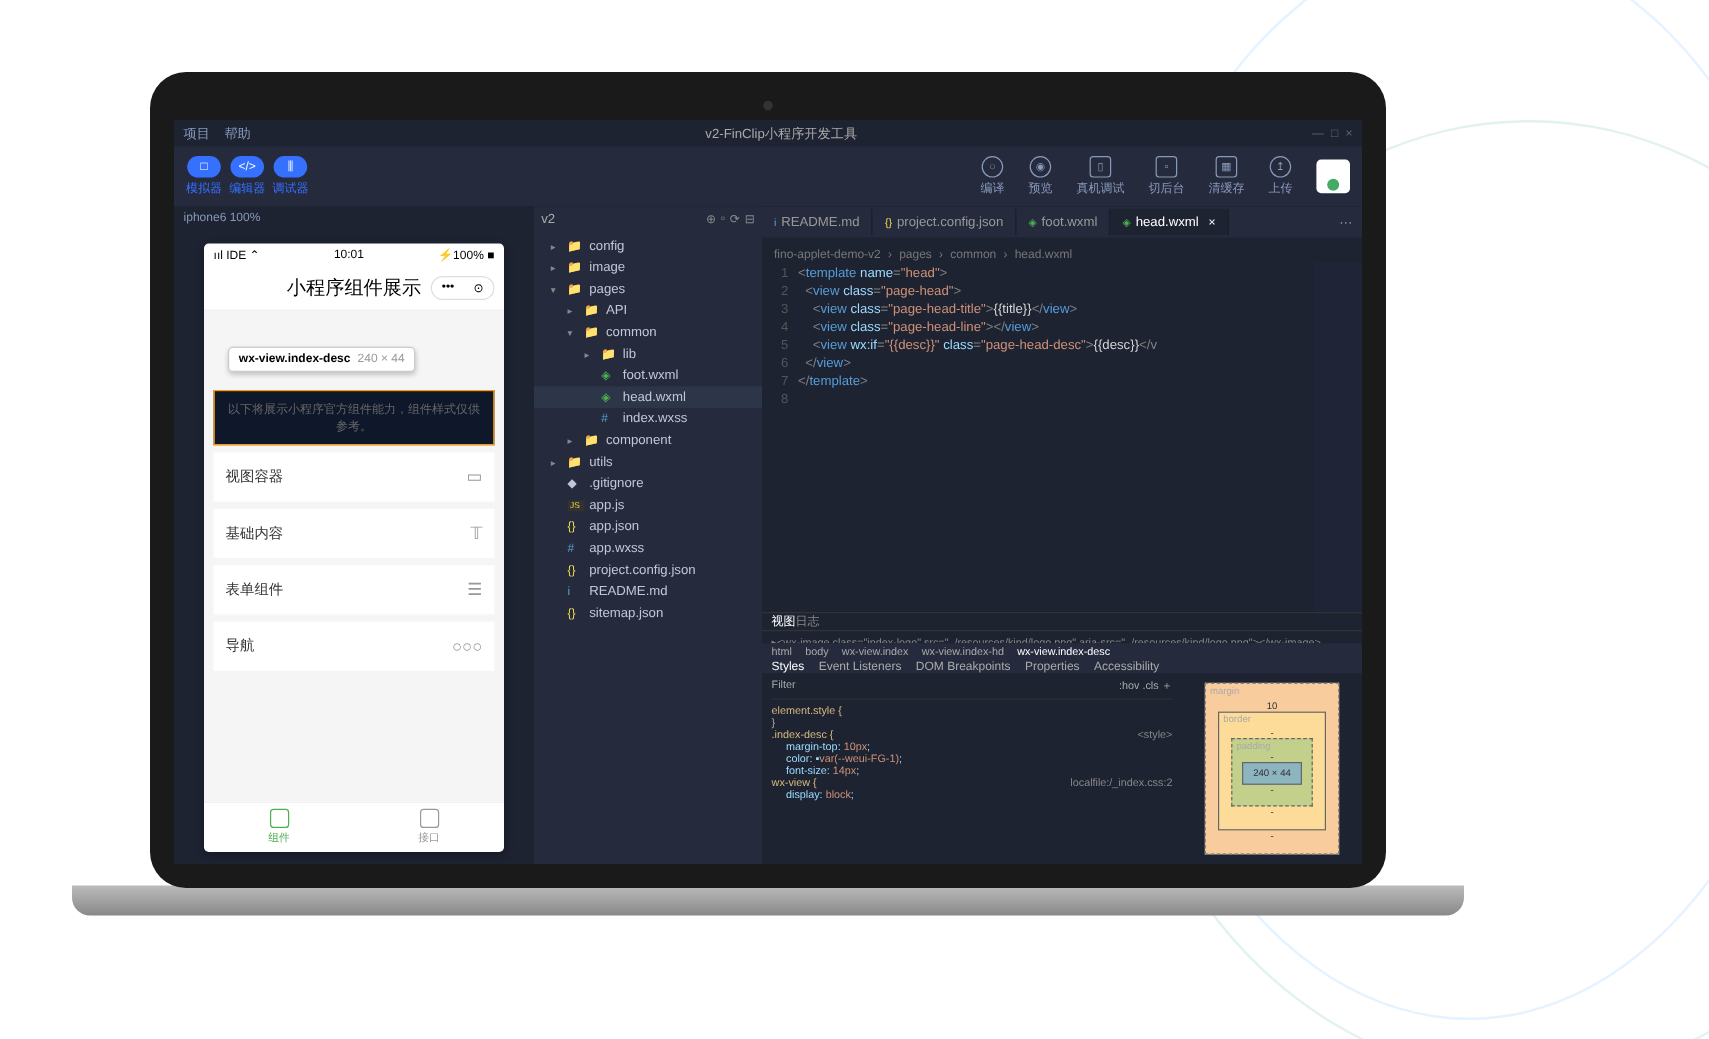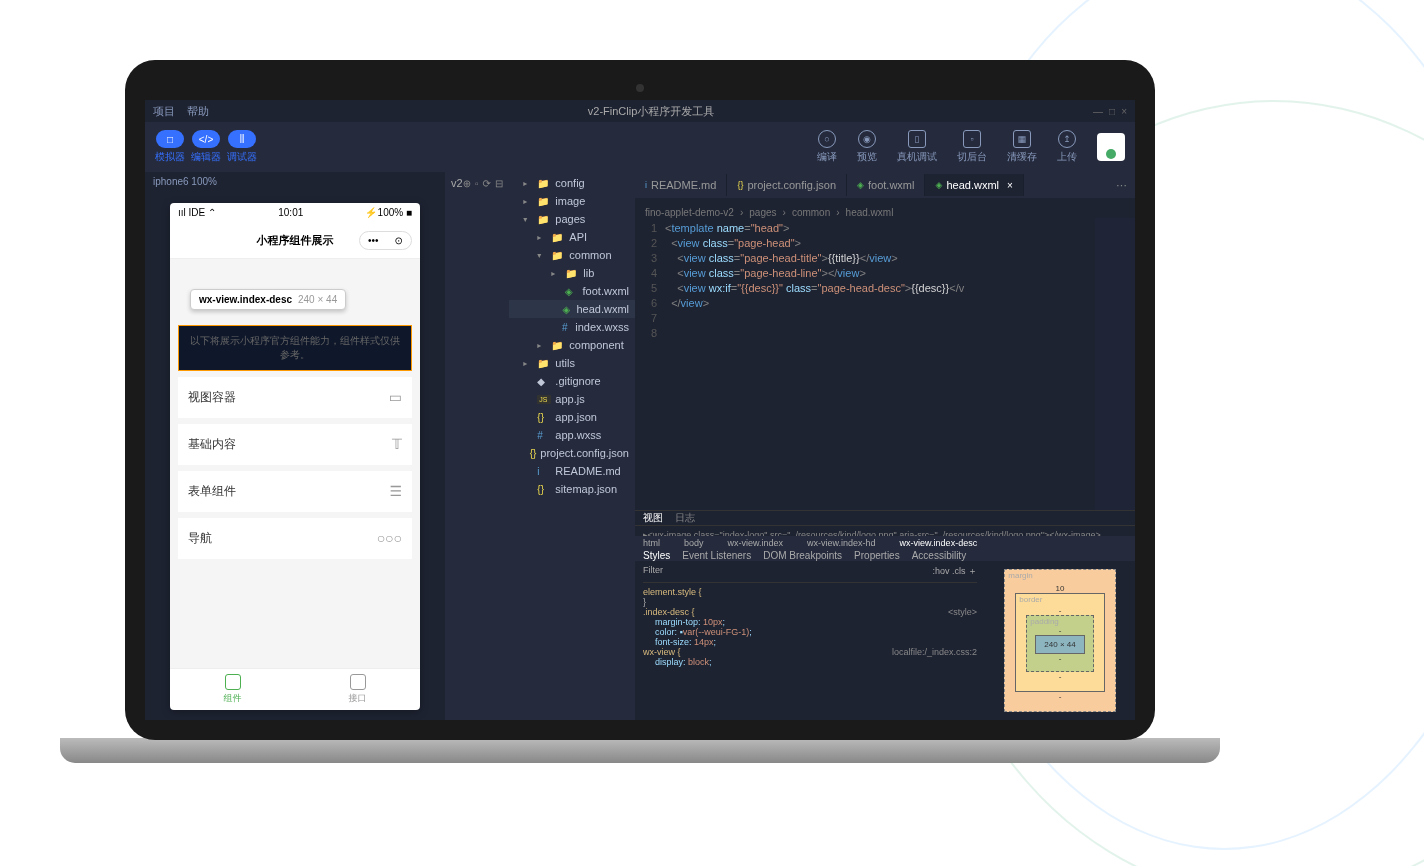--- a/index.html
+++ b/index.html
@@ -26,35 +26,35 @@
 .tb-icon.sq{border-radius:3px}
 .tb-action-label{font-size:10px}
 .avatar{width:28px;height:28px;background:#fff;border-radius:4px;display:flex;align-items:end;justify-content:center;overflow:hidden}
 .avatar-head{width:10px;height:10px;background:#4a6;border-radius:50%;margin-bottom:2px}
 .main{flex:1;display:flex;overflow:hidden}
 .sim-panel{width:300px;background:#1e2332;display:flex;flex-direction:column}
 .sim-header{height:22px;padding:4px 8px;color:#8899bb;font-size:10px}
 .phone{width:250px;height:550px;background:#fff;margin:10px auto;border-radius:4px;display:flex;flex-direction:column;box-shadow:0 2px 8px rgba(0,0,0,0.3)}
 .phone-status{height:20px;display:flex;justify-content:space-between;align-items:center;padding:0 8px;font-size:10px;color:#000}
 .phone-nav{height:36px;display:flex;align-items:center;justify-content:center;position:relative;border-bottom:1px solid #eee}
-.phone-title{font-size:11px;font-weight:700}
+.phone-title{font-size:16px;font-weight:400}
 .phone-capsule{position:absolute;right:8px;display:flex;border:1px solid #ddd;border-radius:12px;overflow:hidden}
 .phone-capsule span{padding:3px 8px;font-size:10px}
 .phone-body{flex:1;background:#f5f5f5;padding:10px 8px;display:flex;flex-direction:column;gap:6px;position:relative}
 .tooltip{position:absolute;top:30px;left:20px;background:#fff;border:1px solid #ccc;border-radius:4px;padding:4px 8px;font-size:10px;box-shadow:0 2px 4px rgba(0,0,0,0.2);z-index:2}
 .tooltip-dim{color:#999;margin-left:6px}
 .highlight-box{background:#0f172a;border:1px solid #f90;color:#666;padding:8px;font-size:10px;text-align:center;margin-top:56px}
 .phone-item{background:#fff;padding:12px 10px;display:flex;justify-content:space-between;align-items:center;font-size:12px;color:#333}
 .phone-item-icon{color:#999;font-size:14px}
 .phone-tabs{height:42px;display:flex;border-top:1px solid #eee}
 .phone-tab{flex:1;display:flex;flex-direction:column;align-items:center;justify-content:center;gap:2px;font-size:9px}
 .phone-tab.active{color:#4caf50}
 .phone-tab:not(.active){color:#999}
 .tab-icon{width:16px;height:16px;border:1.5px solid currentColor;border-radius:3px}
-.file-panel{width:190px;background:#252b3d;display:flex;flex-direction:row;color:#c0c8d8}
+.file-panel{width:190px;background:#252b3d;display:flex;flex-direction:column;color:#c0c8d8}
 .file-header{height:22px;display:flex;align-items:center;justify-content:space-between;padding:0 6px;font-size:11px;color:#aaa}
 .file-header-icons{display:flex;gap:4px;font-size:10px;color:#888}
 .file-tree{flex:1;overflow:auto;font-size:11px;padding:2px 0}
 .tree-item{padding:3px 6px;display:flex;align-items:center;gap:4px;cursor:pointer}
 .tree-item.selected{background:#2d3548}
 .tree-arrow{width:10px;font-size:8px;color:#888}
 .tree-icon{width:14px;font-size:10px}
 .folder-icon{color:#5a9fd4}
 .js-icon{color:#f0db4f;background:#323330;font-size:7px;padding:1px 2px;border-radius:1px}
 .json-icon{color:#f0db4f}
@@ -70,26 +70,26 @@
 .tab-more{margin-left:auto;padding:0 8px;color:#888}
 .breadcrumb{height:20px;display:flex;align-items:flex-end;gap:6px;padding:0 10px;font-size:10px;color:#777}
 .code-area{flex:1;display:flex;font-family:Consolas,Monaco,monospace;font-size:11px;overflow:hidden;position:relative}
 .line-numbers{width:30px;text-align:right;padding:4px 8px 4px 4px;color:#555}
 .line-numbers div{height:15px}
 .code-content{flex:1;padding:4px 0;color:#c0c8d8;overflow:hidden}
 .code-line{height:15px;white-space:pre}
 .tag{color:#569cd6}.attr{color:#9cdcfe}.str{color:#ce9178}.punct{color:#808080}.expr{color:#d4d4d4}
 .minimap{width:40px;background:#20263a;position:absolute;right:0;top:0;bottom:0;opacity:0.5}
 .devtools{height:210px;background:#1e2332;border-top:1px solid #333;display:flex;flex-direction:column;font-size:10px;color:#aaa}
-.dev-tabs{height:22px;display:flex;gap:12px;padding:0 8px;align-items:center;border-bottom:1px solid #333}
+.dev-tabs{height:22px;display:flex;padding:0 8px;align-items:center;border-bottom:1px solid #333}
 .dev-tab{color:#888}
 .dev-tab.active{color:#fff}
 .dom-view{height:70px;padding:4px 8px;font-family:monospace;font-size:9px;overflow:hidden;color:#888}
 .dom-line{white-space:nowrap}
-.dom-path{height:18px;padding:2px 8px;background:#252b3d;display:flex;gap:24px;font-size:9px}
+.dom-path{height:18px;padding:2px 8px;background:#252b3d;display:flex;gap:11px;font-size:9px}
 .dom-path span.active{color:#fff}
 .styles-tabs{height:20px;display:flex;gap:12px;padding:0 8px;align-items:center;background:#252b3d}
 .styles-tab.active{color:#fff}
 .styles-body{flex:1;display:flex}
 .styles-rules{flex:1;padding:4px 8px;font-family:monospace;font-size:9px}
 .styles-filter{height:18px;display:flex;justify-content:space-between;border-bottom:1px solid #333;padding-bottom:14px;margin-bottom:4px}
 .rule-selector{color:#d7ba7d}
 .rule-prop{color:#9cdcfe;padding-left:12px}
 .rule-val{color:#ce9178}
 .rule-src{float:right;color:#888}
@@ -362,20 +362,21 @@
                 <div>7</div>
                 <div>8</div>
               </div>
     <div class="code-content">
       <div class="code-line"><span class="punct">&lt;</span><span class="tag">template</span> <span class="attr">name</span><span class="punct">=</span><span class="str">"<span>head</span>"</span><span class="punct">&gt;</span></div>
       <div class="code-line">  <span class="punct">&lt;</span><span class="tag">view</span> <span class="attr">class</span><span class="punct">=</span><span class="str">"<span>page-head</span>"</span><span class="punct">&gt;</span></div>
       <div class="code-line">    <span class="punct">&lt;</span><span class="tag">view</span> <span class="attr">class</span><span class="punct">=</span><span class="str">"<span>page-head-title</span>"</span><span class="punct">&gt;</span><span class="expr">{{title}}</span><span class="punct">&lt;/</span><span class="tag">view</span><span class="punct">&gt;</span></div>
       <div class="code-line">    <span class="punct">&lt;</span><span class="tag">view</span> <span class="attr">class</span><span class="punct">=</span><span class="str">"<span>page-head-line</span>"</span><span class="punct">&gt;&lt;/</span><span class="tag">view</span><span class="punct">&gt;</span></div>
       <div class="code-line">    <span class="punct">&lt;</span><span class="tag">view</span> <span class="attr">wx:if</span><span class="punct">=</span><span class="str">"<span>{{desc}}</span>"</span> <span class="attr">class</span><span class="punct">=</span><span class="str">"<span>page-head-desc</span>"</span><span class="punct">&gt;</span><span class="expr">{{desc}}</span><span class="punct">&lt;/v</span></div>
       <div class="code-line">  <span class="punct">&lt;/</span><span class="tag">view</span><span class="punct">&gt;</span></div>
+      <div class="code-line"><span class="punct">&lt;/</span><span class="tag">template</span><span class="punct">&gt;</span></div>
     </div>
     <div class="minimap"></div>
   </div>
 
   <div class="devtools">
     <div class="dev-tabs">
       <span class="dev-tab active">视图</span>
       <span class="dev-tab">日志</span>
     </div>
     <div class="dom-view">

